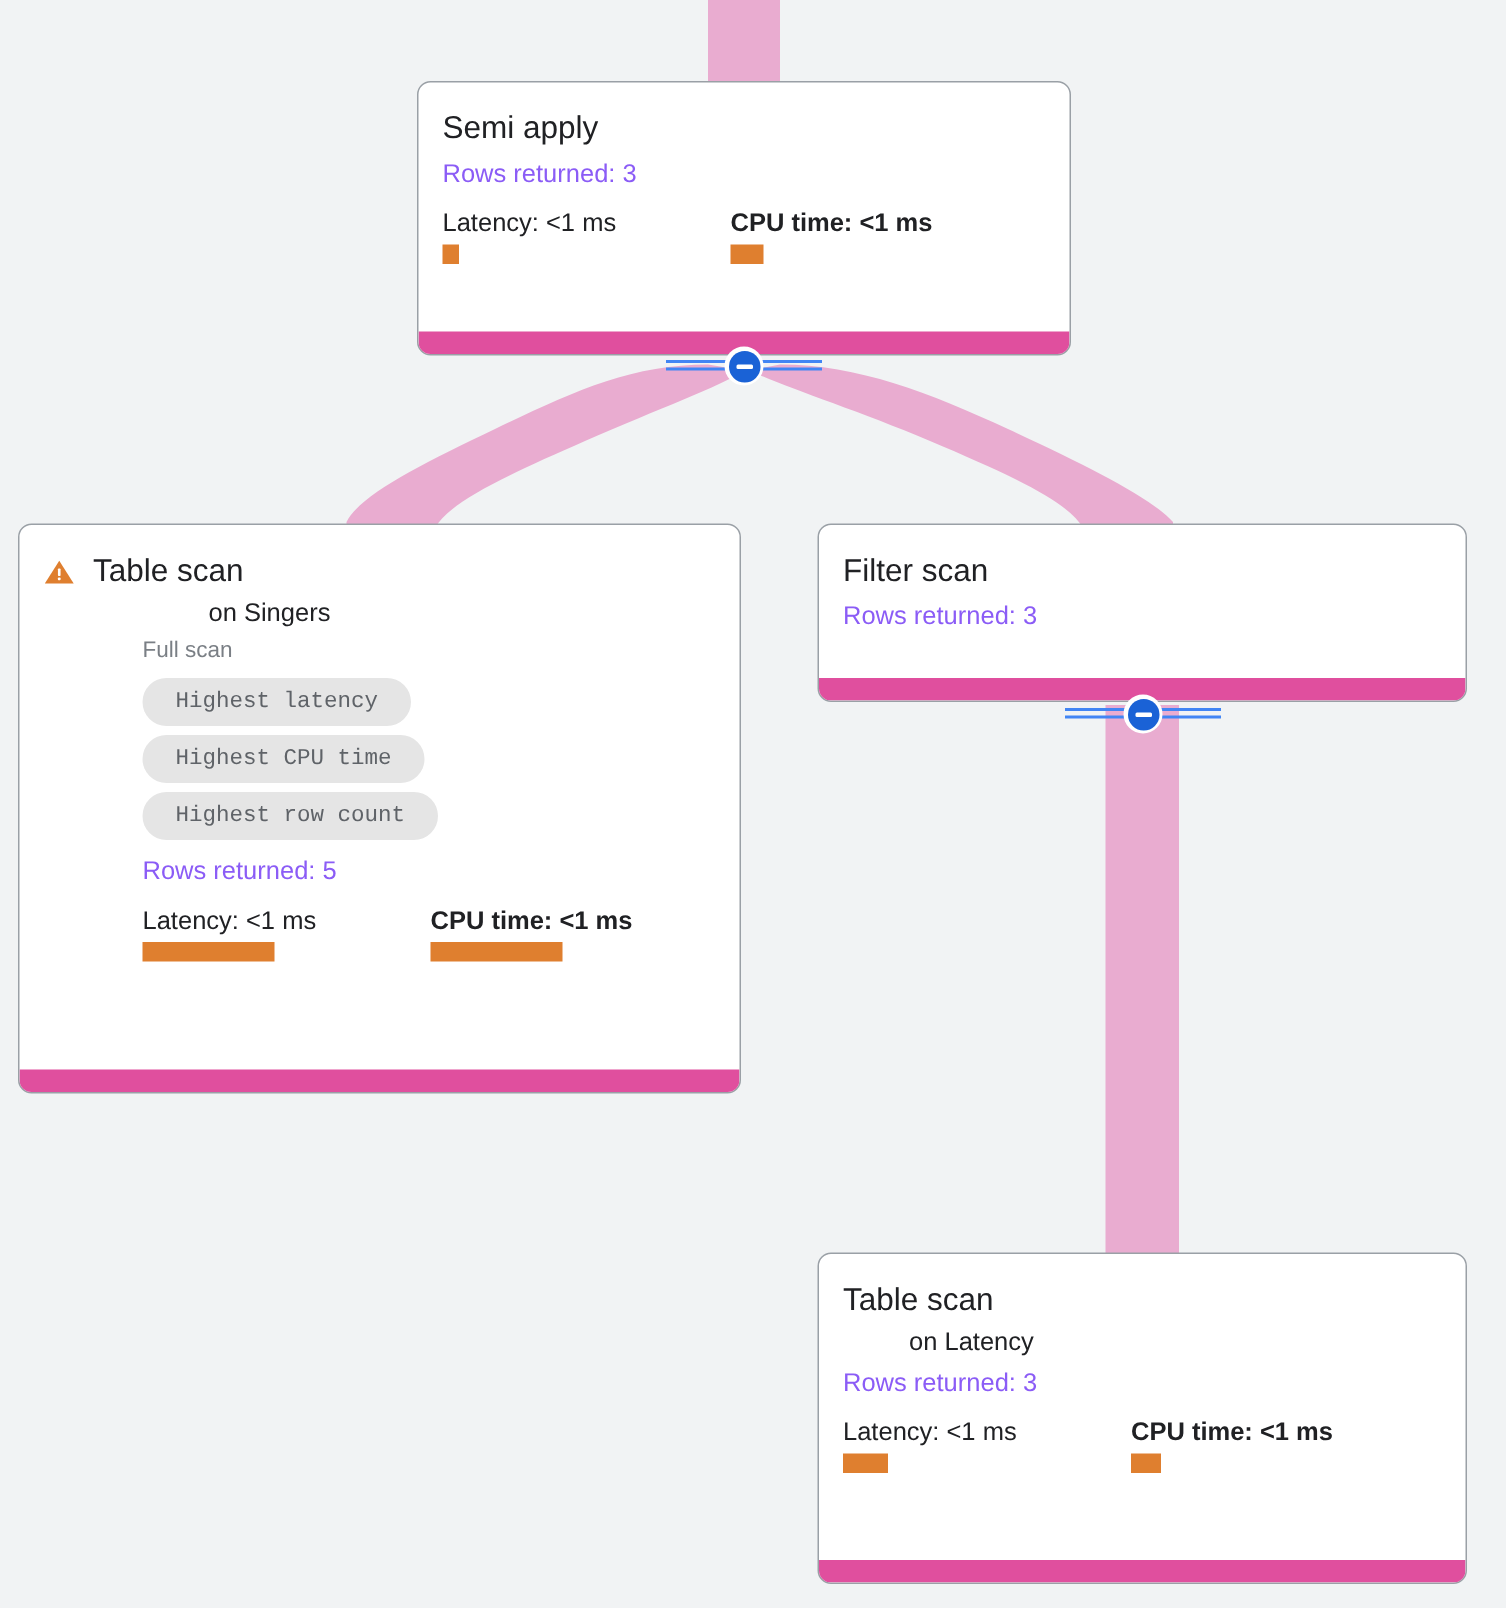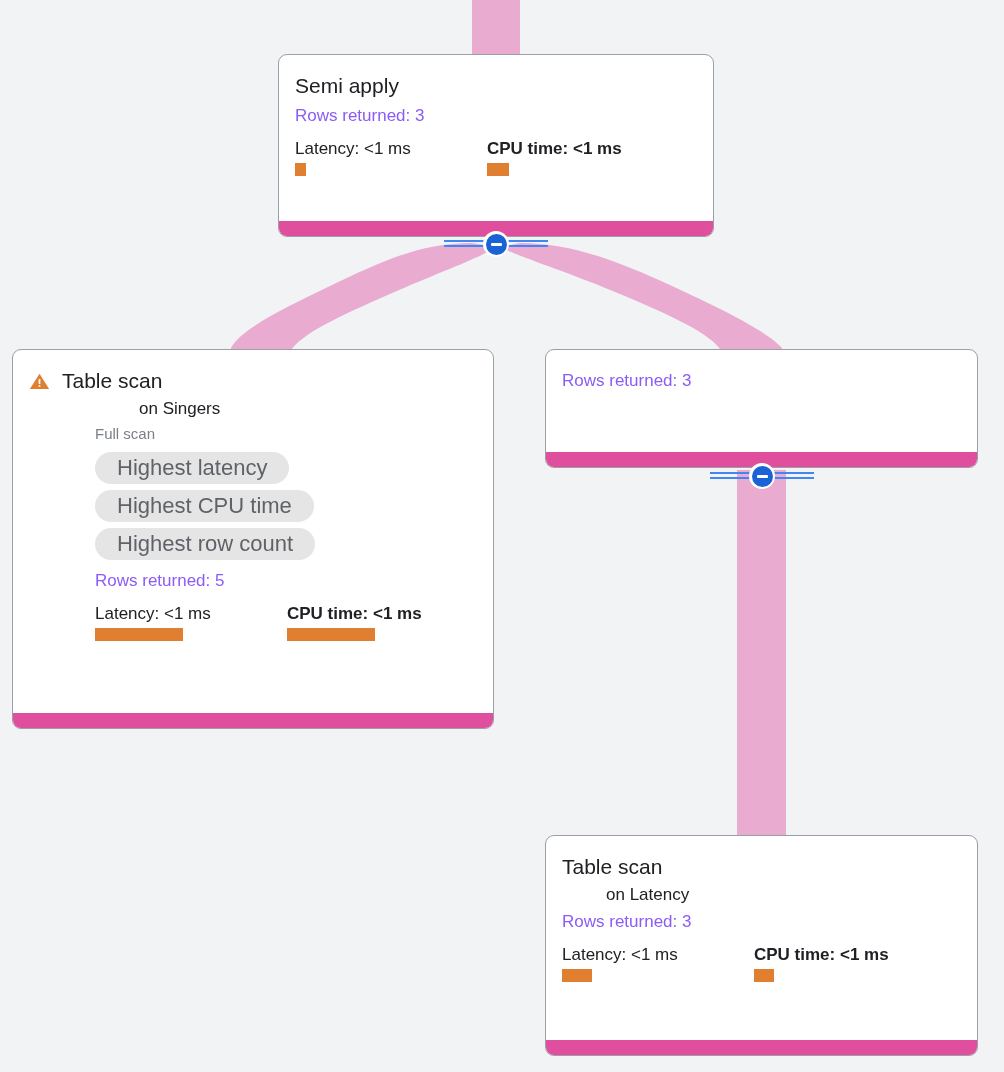--- a/index.html
+++ b/index.html
@@ -104,25 +104,26 @@
     flex-direction: column;
     align-items: flex-start;
     gap: 6px;
     margin-top: 6px;
     margin-bottom: 6px;
   }
   .chip {
     background: #e5e5e5;
     color: #5f6368;
     border-radius: 16px;
-    font-size: 22px;
+    font-size: 15px;
     line-height: 20px;
     padding: 6px 22px;
     font-weight: 400;
     white-space: nowrap;
+    font-family: Liberation Mono, monospace;
   }
 
   
   .metrics-row {
     display: flex;
     margin-top: 10px;
   }
   .metric {
     display: flex;
     flex-direction: column;
@@ -288,20 +289,23 @@
             <div class="metric-bar" style="width:88px;"></div>
           </div>
         </div>
       </div>
     </div>
     <div class="node-accent-bar"></div>
   </div>
 
   <div class="node-card" style="left:545px; top:349px; width:433px; height:119px;">
     <div class="node-body">
+      <div class="node-head">
+        <div class="node-title">Filter scan</div>
+      </div>
       <div class="node-rows">Rows returned: 3</div>
     </div>
     <div class="node-accent-bar"></div>
   </div>
 
   <div class="collapse-toggle" style="left:710px; top:463px;">
     <div class="toggle-rails">
       <span></span>
       <span></span>
     </div>

